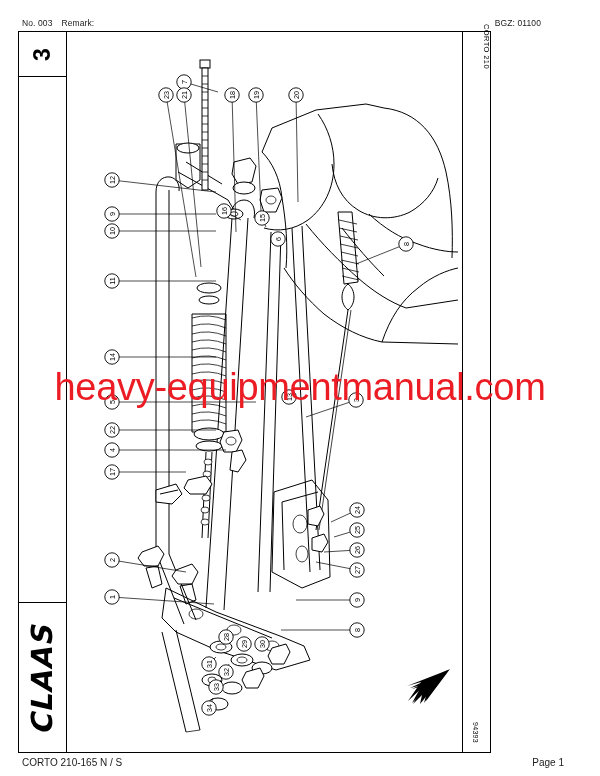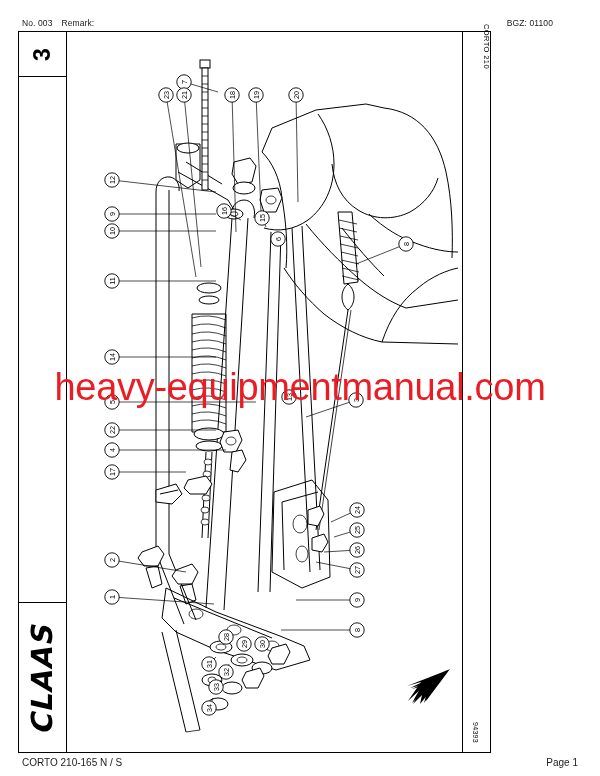--- a/index.html
+++ b/index.html
@@ -21,32 +21,32 @@
   .hdr {
     position: absolute;
     top: 18px;
     font-size: 8.5px;
     color: #1a1a1a;
     letter-spacing: .1px;
     white-space: nowrap;
   }
   #hdr-left  { left: 22px; }
   #hdr-no    { margin-right: 9px; }
-  #hdr-right { right: 47px; text-align: center; }
+  #hdr-right { right: 59px; text-align: center; }
 
   
   .ftr {
     position: absolute;
     bottom: 8px;
     font-size: 10px;
     color: #1a1a1a;
     white-space: nowrap;
   }
   #ftr-left  { left: 22px; }
-  #ftr-right { right: 22px; text-align: right; }
+  #ftr-right { right: 36px; text-align: right; }
 
   
   #frame {
     position: absolute;
     left: 18px;
     top: 31px;
     width: 473px;
     height: 722px;
     border: 1.1px solid #000;
     background: #fff;

